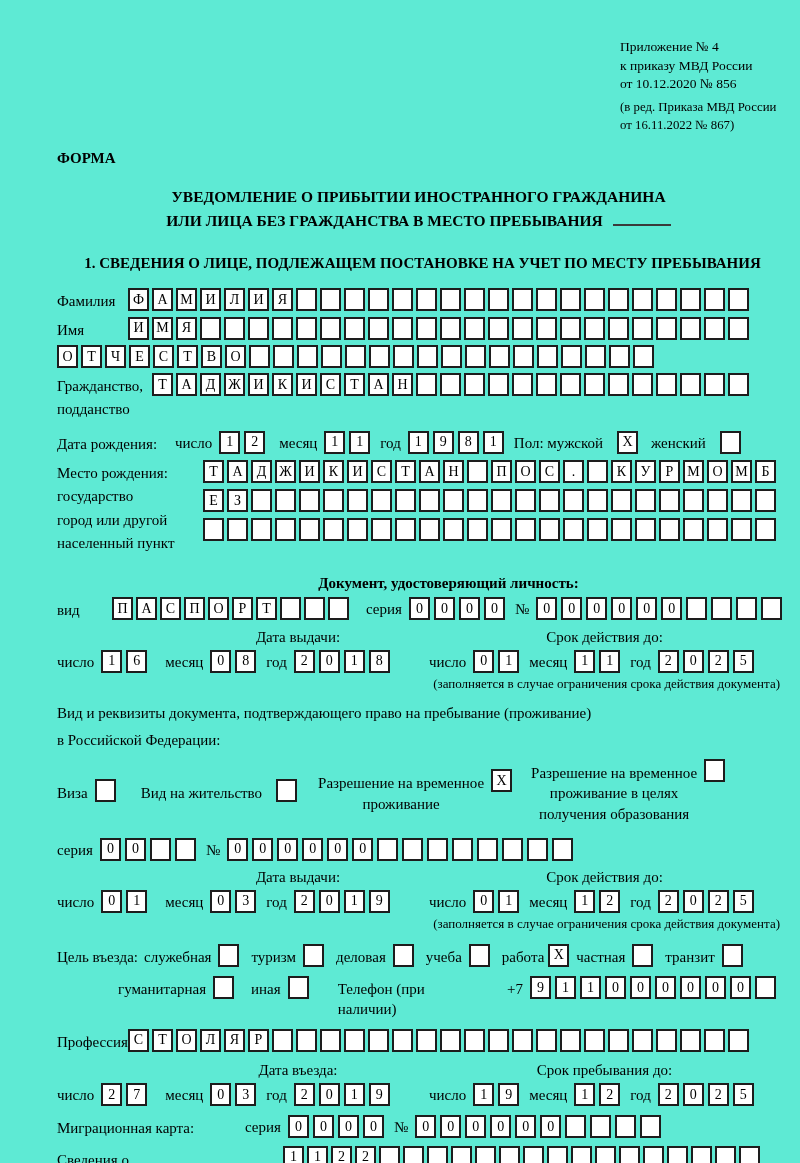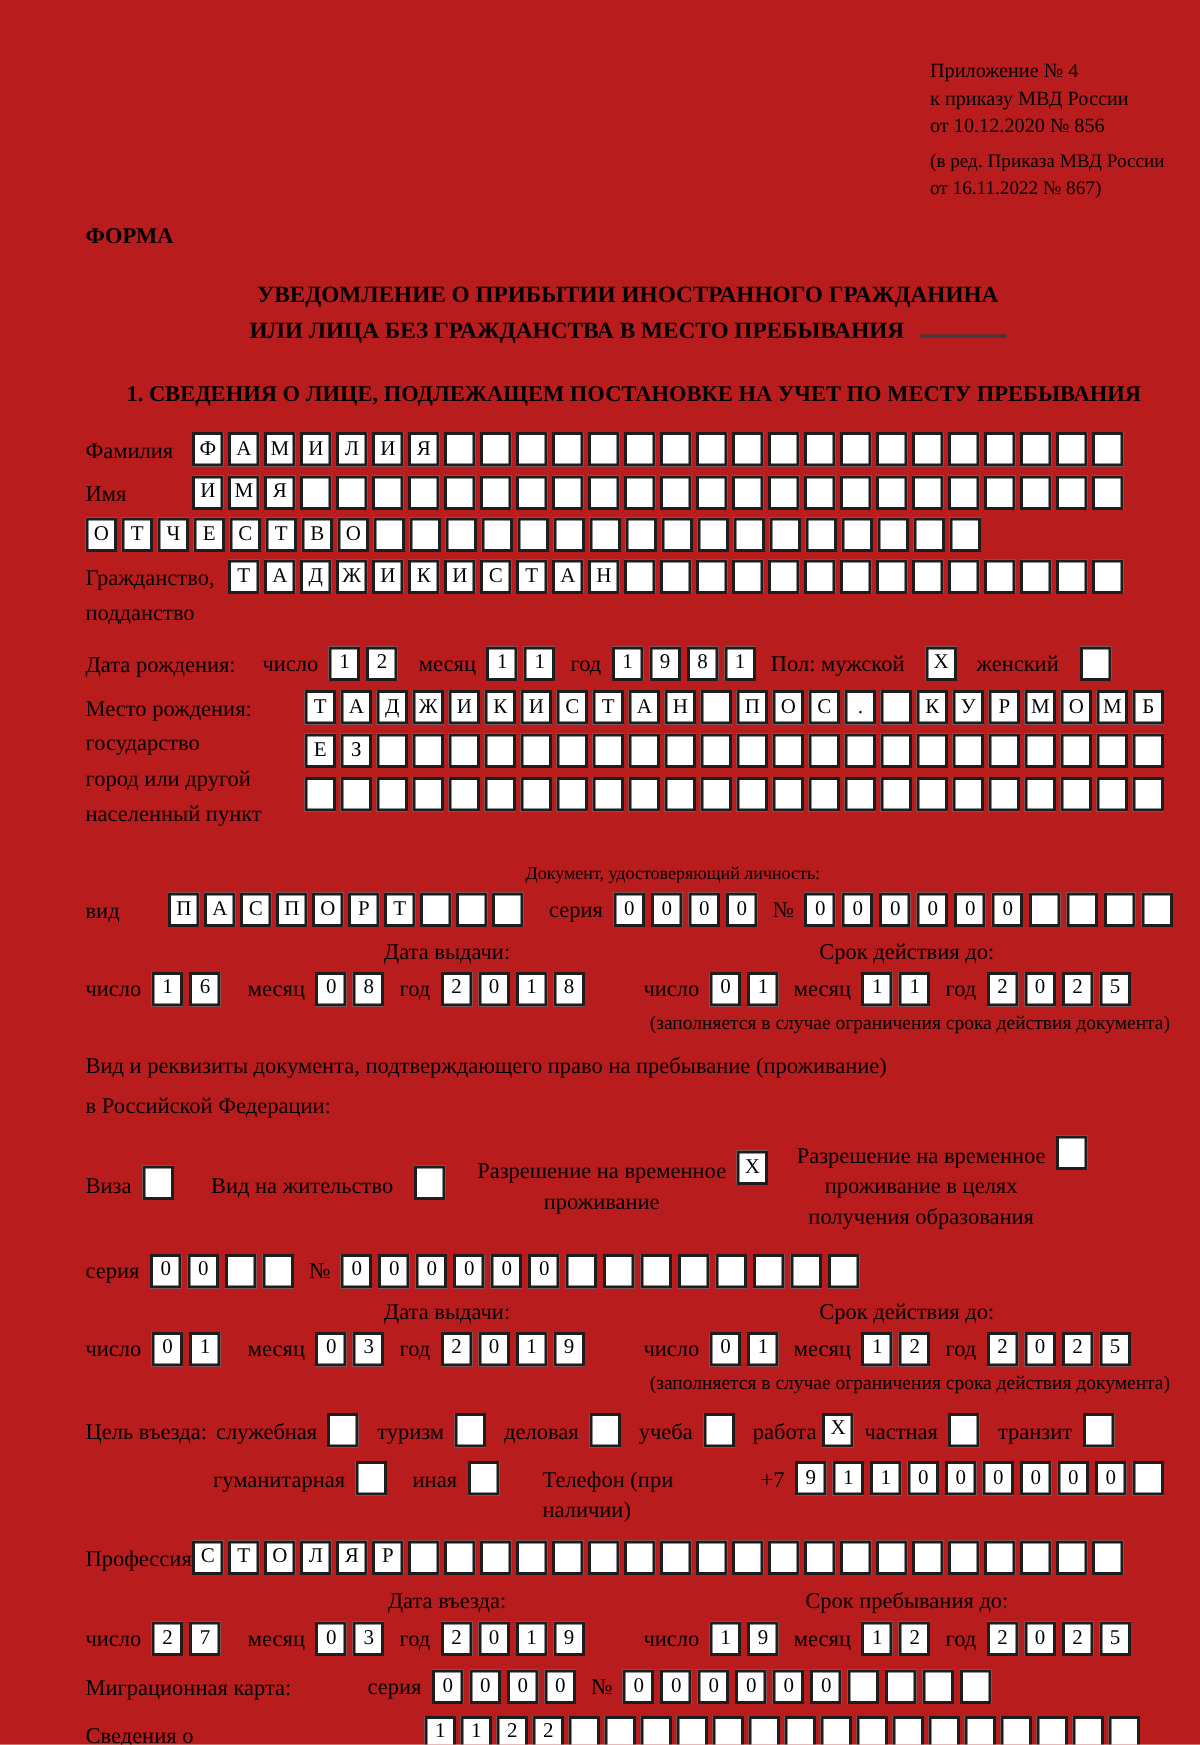--- a/index.html
+++ b/index.html
@@ -1,19 +1,19 @@
 <!DOCTYPE html>
 <html><head>
 <meta charset="utf-8">
 <style>
   * { margin:0; padding:0; box-sizing:border-box; }
   html,body { background:#ffffff; }
   body { width:800px; height:1163px; overflow:hidden; }
   .page { width:800px; height:1163px; padding:38px 20px 0 57px;
-          font-family:"Liberation Serif", serif; color:#000; background:#b91c1c; }
+          font-family:"Liberation Serif", serif; color:#000; background:#5eead4; }
 
   .annex { margin-left:563px; font-size:13.5px; line-height:1.38; }
   .annex .sub { margin-top:5px; font-size:12.8px; line-height:1.38; }
 
   .forma { margin-top:16px; padding-right:15px; 
            font-weight:700; font-size:15px; }
 
   .title { margin-top:18px; text-align:center; font-weight:700;
            font-size:15.5px; line-height:1.55; }
   .blank-line { display:inline-block; width:58px; height:13px;
@@ -321,21 +321,21 @@
           <span class="cell"></span>
           <span class="cell"></span>
           <span class="cell"></span>
           <span class="cell"></span>
           <span class="cell"></span>
           <span class="cell"></span>
         </span>
     </span>
   </div>
 
-  <div class="ctr" style="font-weight:400;font-size:12px;padding-left:60px;margin-top:20px">Документ, удостоверяющий личность:</div>
+  <div class="ctr" style="font-weight:700;font-size:15px;padding-left:60px;margin-top:20px">Документ, удостоверяющий личность:</div>
 
   <div class="frow" style="margin-top:5px">
     <span class="lbl" style="width:55px">вид</span>
     <span class="cells">
         <span class="cell">П</span>
         <span class="cell">А</span>
         <span class="cell">С</span>
         <span class="cell">П</span>
         <span class="cell">О</span>
         <span class="cell">Р</span>
@@ -565,21 +565,21 @@
         </span>
     </span>
     <span class="ckitem" style="margin-left:9px">
       <span class="cklbl">транзит</span>
       <span class="cells cb">
           <span class="cell"></span>
         </span>
     </span>
   </div>
 
-  <div class="purposerow" style="margin-top:9px;margin-left:85px">
+  <div class="purposerow" style="margin-top:9px;margin-left:61px">
     <span class="ckitem">
       <span class="cklbl">гуманитарная</span>
       <span class="cells cb">
           <span class="cell"></span>
         </span>
     </span>
     <span class="ckitem" style="margin-left:14px">
       <span class="cklbl">иная</span>
       <span class="cells cb">
           <span class="cell"></span>

